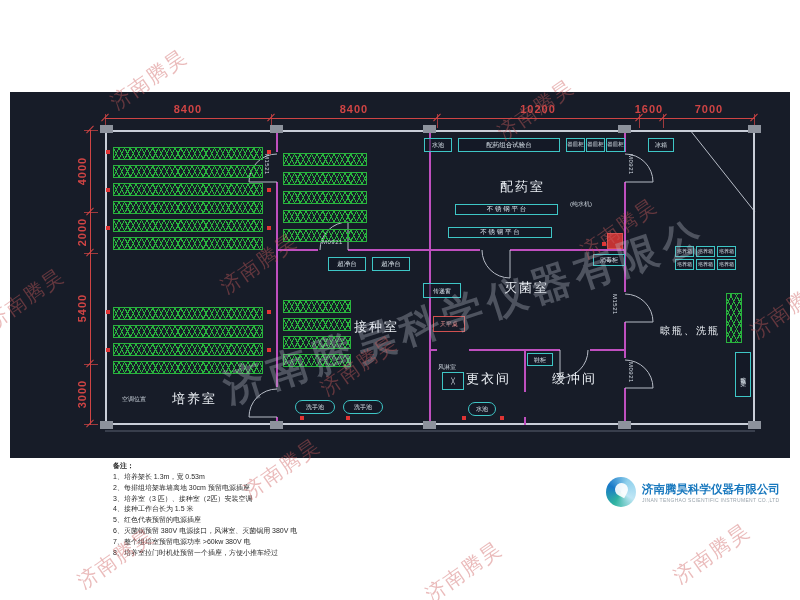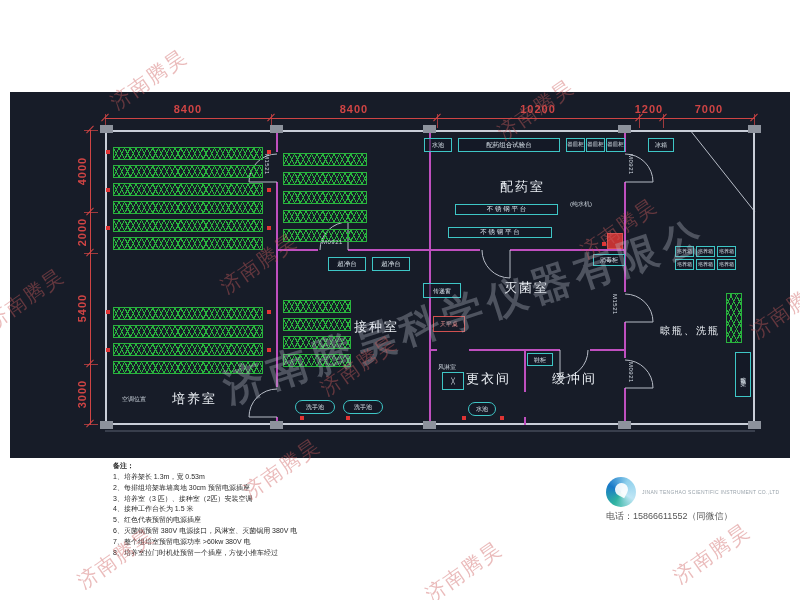--- a/index.html
+++ b/index.html
@@ -89,21 +89,21 @@
     <div class="ext" style="left:744px;top:22px;"></div>
     <div class="tick" style="left:90px;top:25px;"></div>
     <div class="tick" style="left:256px;top:25px;"></div>
     <div class="tick" style="left:422px;top:25px;"></div>
     <div class="tick" style="left:624px;top:25px;"></div>
     <div class="tick" style="left:648px;top:25px;"></div>
     <div class="tick" style="left:739px;top:25px;"></div>
     <div class="dim" style="left:156px;top:11px;width:44px;">8400</div>
     <div class="dim" style="left:322px;top:11px;width:44px;">8400</div>
     <div class="dim" style="left:503px;top:11px;width:50px;">10200</div>
-    <div class="dim" style="left:617px;top:11px;width:44px;">1200</div>
+    <div class="dim" style="left:617px;top:11px;width:44px;">1600</div>
     <div class="dim" style="left:677px;top:11px;width:44px;">7000</div>
 
     <div class="dimline" style="left:80px;top:38px;width:1px;height:295px;"></div>
     <div class="exth" style="left:74px;top:38px;"></div>
     <div class="exth" style="left:74px;top:120px;"></div>
     <div class="exth" style="left:74px;top:161px;"></div>
     <div class="exth" style="left:74px;top:272px;"></div>
     <div class="exth" style="left:74px;top:332px;"></div>
     <div class="tick" style="left:75px;top:37px;"></div>
     <div class="tick" style="left:75px;top:119px;"></div>
@@ -259,24 +259,24 @@
     <div>5、红色代表预留的电源插座</div>
     <div>6、灭菌锅预留 380V 电源接口，风淋室、灭菌锅用 380V 电</div>
     <div>7、整个组培室预留电源功率 &gt;60kw 380V 电</div>
     <div>8、培养室拉门时机处预留一个插座，方便小推车经过</div>
   </div>
 
   <div class="company">
     <div class="crow">
       <div class="logo"></div>
       <div>
+        <div class="cname">济南腾昊科学仪器有限公司</div>
         <div class="cen">JINAN TENGHAO SCIENTIFIC INSTRUMENT CO.,LTD</div>
       </div>
     </div>
-    <div class="cline">电话：15866611552（同微信）</div>
   </div>
 
   <div class="wm big" style="left:225px;top:362px;">济南腾昊科学仪器有限公</div>
   <div class="wm" style="left:105px;top:66px;">济南腾昊</div>
   <div class="wm" style="left:215px;top:250px;">济南腾昊</div>
   <div class="wm" style="left:-18px;top:285px;">济南腾昊</div>
   <div class="wm" style="left:315px;top:352px;">济南腾昊</div>
   <div class="wm" style="left:492px;top:96px;">济南腾昊</div>
   <div class="wm" style="left:575px;top:215px;">济南腾昊</div>
   <div class="wm" style="left:745px;top:295px;">济南腾昊</div>

